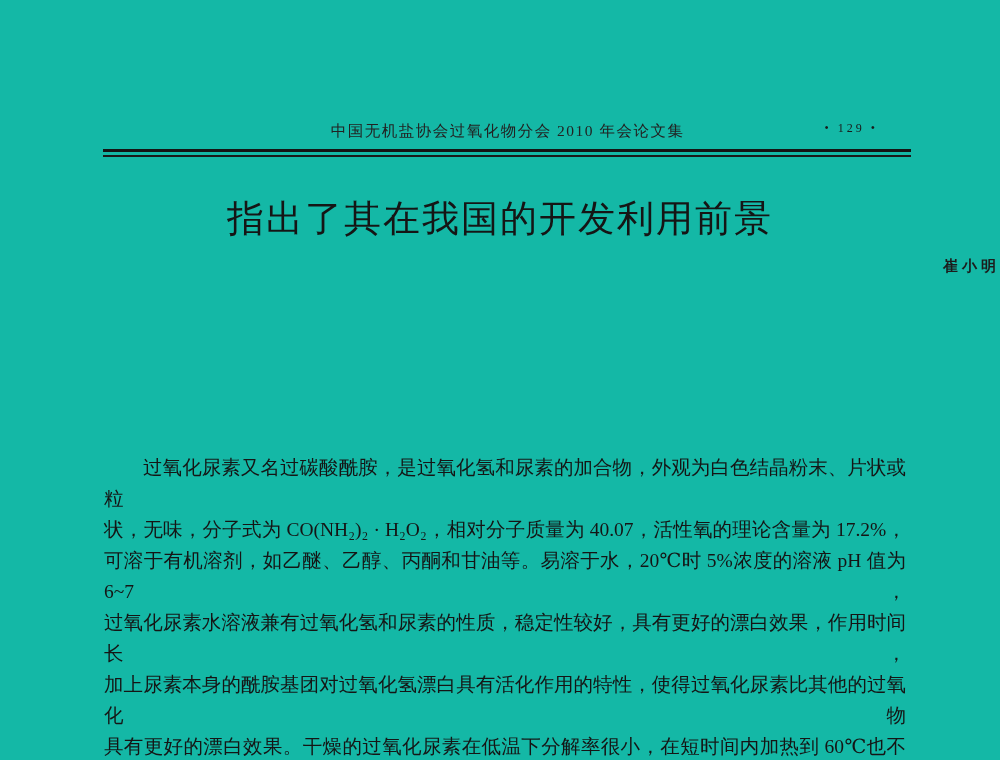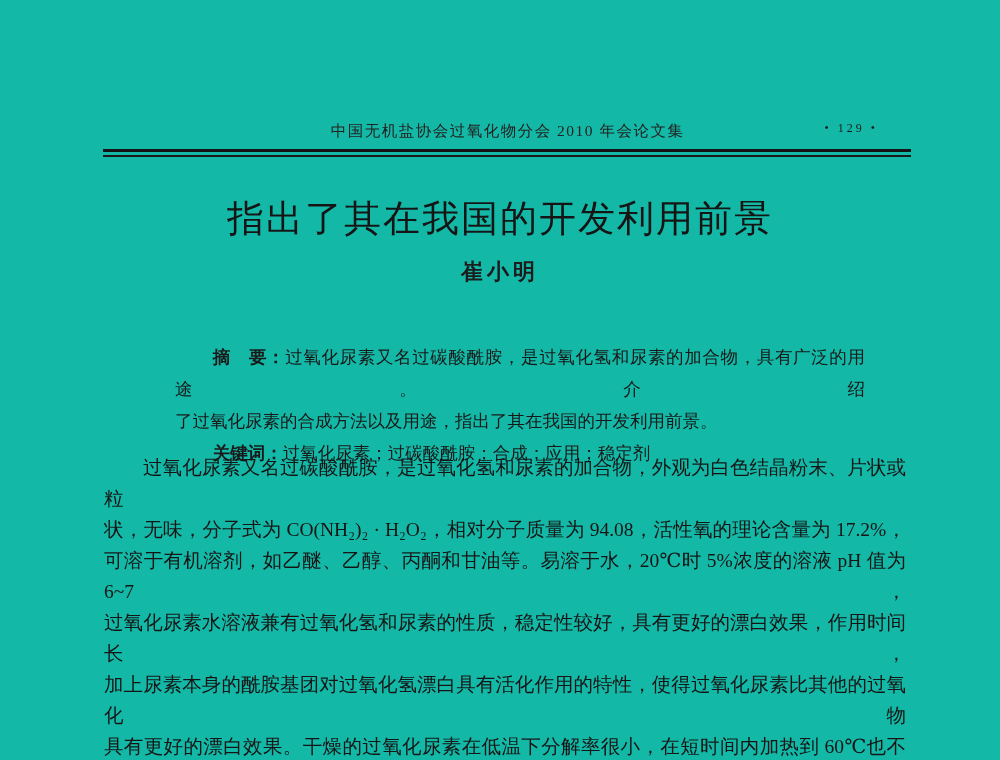--- a/index.html
+++ b/index.html
@@ -54,22 +54,22 @@
     text-align: center;
     font-size: 37px;
     font-weight: 500;
     letter-spacing: 2px;
     color: #151515;
   }
   .author {
     position: absolute;
     top: 257px; left: 0;
     width: 100%;
-    text-align: center;
-    font-size: 22px;
+    text-align: right;
+    font-size: 15px;
     letter-spacing: 4px;
     font-weight: 600;
   }
   .affiliation {
     position: absolute;
     top: 289px; left: 0;
     width: 100%;
     text-align: center;
     font-size: 17px;
     letter-spacing: 0.5px;
@@ -109,33 +109,24 @@
     <span class="page-number">• 129 •</span>
   </div>
 
   <div class="header-rule"></div>
 
   <h1 class="article-title">指出了其在我国的开发利用前景</h1>
 
   <div class="author">崔小明</div>
 
 
-  <div class="abstract">
-    <div class="line fill">
-      <span class="label indent-label" style="margin-left:2.15em;">摘　要：</span><span>过氧化尿素又名过碳酸酰胺，是过氧化氢和尿素的加合物，具有广泛的用途。介绍</span>
-    </div>
-    <div class="line">了过氧化尿素的合成方法以及用途，指出了其在我国的开发利用前景。</div>
-    <div class="line">
-      <span class="label" style="margin-left:2.15em;">关键词：</span><span>过氧化尿素；过碳酸酰胺；合成；应用；稳定剂</span>
-    </div>
-  </div>
 
   <div class="body-text">
     <div class="line first fill">过氧化尿素又名过碳酸酰胺，是过氧化氢和尿素的加合物，外观为白色结晶粉末、片状或粒</div>
-    <div class="line fill">状，无味，分子式为 CO(NH₂)₂ · H₂O₂，相对分子质量为 94.08，活性氧的理论含量为 17.2%，</div>
+    <div class="line fill">状，无味，分子式为 CO(NH₂)₂ · H₂O₂，相对分子质量为 40.07，活性氧的理论含量为 17.2%，</div>
     <div class="line fill">可溶于有机溶剂，如乙醚、乙醇、丙酮和甘油等。易溶于水，20℃时 5%浓度的溶液 pH 值为 6~7，</div>
     <div class="line fill">过氧化尿素水溶液兼有过氧化氢和尿素的性质，稳定性较好，具有更好的漂白效果，作用时间长，</div>
     <div class="line fill">加上尿素本身的酰胺基团对过氧化氢漂白具有活化作用的特性，使得过氧化尿素比其他的过氧化物</div>
     <div class="line fill">具有更好的漂白效果。干燥的过氧化尿素在低温下分解率很小，在短时间内加热到 60℃也不发生分</div>
 
   </div>
 
 </div>
 
 </body></html>

